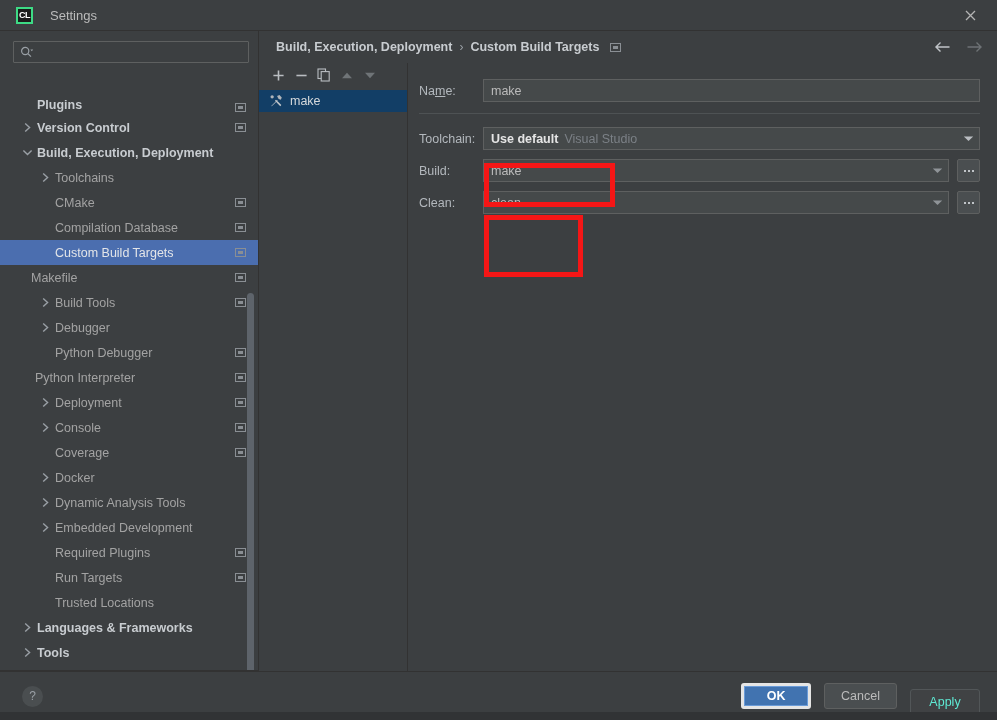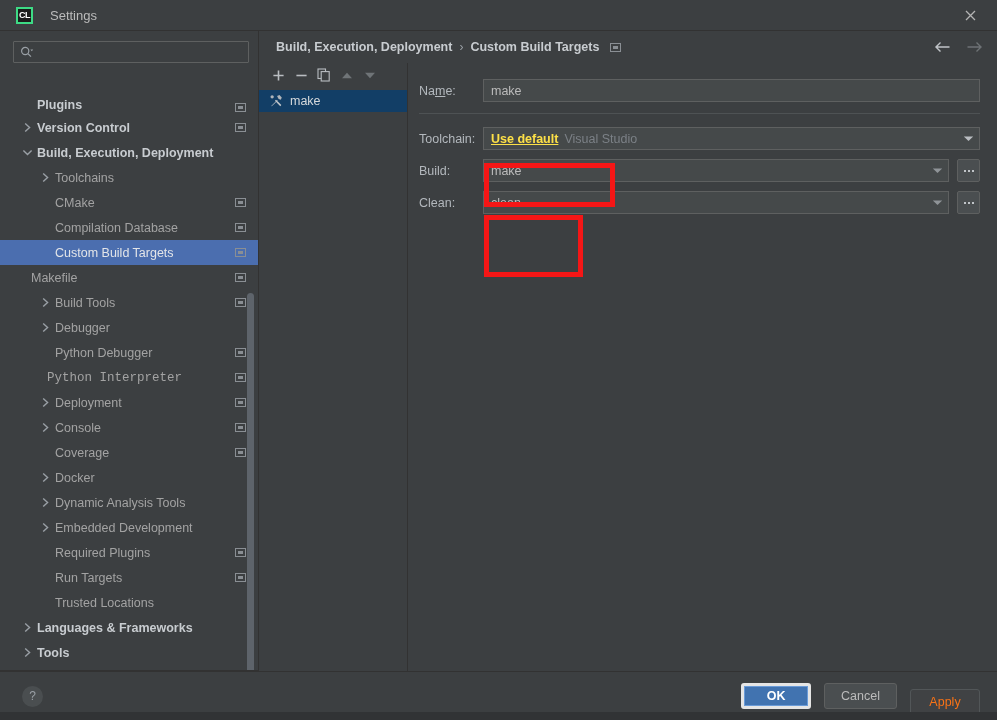--- a/index.html
+++ b/index.html
@@ -167,21 +167,21 @@
   .txt-field{
     flex:1;height:23px;border:1px solid #5e6060;background:#45494a;
     display:flex;align-items:center;padding:0 7px;box-sizing:border-box;
     font-size:12.5px;color:#bbbbbb;
   }
   .combo{
     flex:1;height:23px;border:1px solid #5e6060;background:#45494a;
     display:flex;align-items:center;padding:0 0 0 7px;box-sizing:border-box;
     font-size:12.5px;position:relative;
   }
-  .combo .val-strong{color:#fde047;font-weight:bold;text-decoration:underline;}
+  .combo .val-strong{color:#e5e5e5;font-weight:bold;}
   .combo .val-dim{color:#7b8086;margin-left:6px;}
   .combo .val{color:#bbbbbb;}
   .combo-arrow{
     margin-left:auto;width:22px;height:100%;
     display:flex;align-items:center;justify-content:center;
   }
   .browse-btn{
     width:23px;height:23px;margin-left:8px;border:1px solid #5e6060;
     background:#4a4e50;display:flex;align-items:center;justify-content:center;
     box-sizing:border-box;border-radius:2px;cursor:default;
@@ -213,21 +213,21 @@
   .btn{
     height:26px;min-width:70px;padding:0 16px;border-radius:3px;
     display:flex;align-items:center;justify-content:center;
     font-size:12.5px;box-sizing:border-box;cursor:default;
     border:1px solid #5e6060;background:#4a4e50;color:#bbbbbb;
   }
   .btn.primary{
     background:#4173b0;border:3px solid #e5e5e5;color:#ffffff;font-weight:bold;
     box-shadow:0 0 0 1px #6a9bd8 inset;
   }
-  .btn.disabled{color:#f97316;border-color:#525658;background:#43464880;margin-top:11px;}
+  .btn.disabled{color:#5eead4;border-color:#525658;background:#43464880;margin-top:11px;}
   .bottom-strip{
     position:absolute;left:0;right:0;bottom:0;height:8px;background:#313335;
   }
 </style>
 </head>
 <body>
 
 <div class="window">
 
   <div class="titlebar">
@@ -350,21 +350,21 @@
                 <i></i>
               </span>
             </div>
             <div class="tree-row" style="padding-left: 40px;">
               <span class="arrow none"></span>
               <span class="tree-label">Python Debugger</span>
               <span class="badge">
                 <i></i>
               </span>
             </div>
-            <div class="tree-row" style="padding-left: 32px; font-family: Liberation Mono, monospace;">
+            <div class="tree-row" style="padding-left: 20px;">
               <span class="arrow none"></span>
               <span class="tree-label">Python Interpreter</span>
               <span class="badge">
                 <i></i>
               </span>
             </div>
             <div class="tree-row" style="padding-left: 40px;">
               <span class="arrow">
                 <svg width="9" height="11" viewBox="0 0 9 11">
                   <path d="M2.2 1.4 L6.6 5.5 L2.2 9.6" stroke="#9aa0a6" stroke-width="1.4" fill="none"></path>

